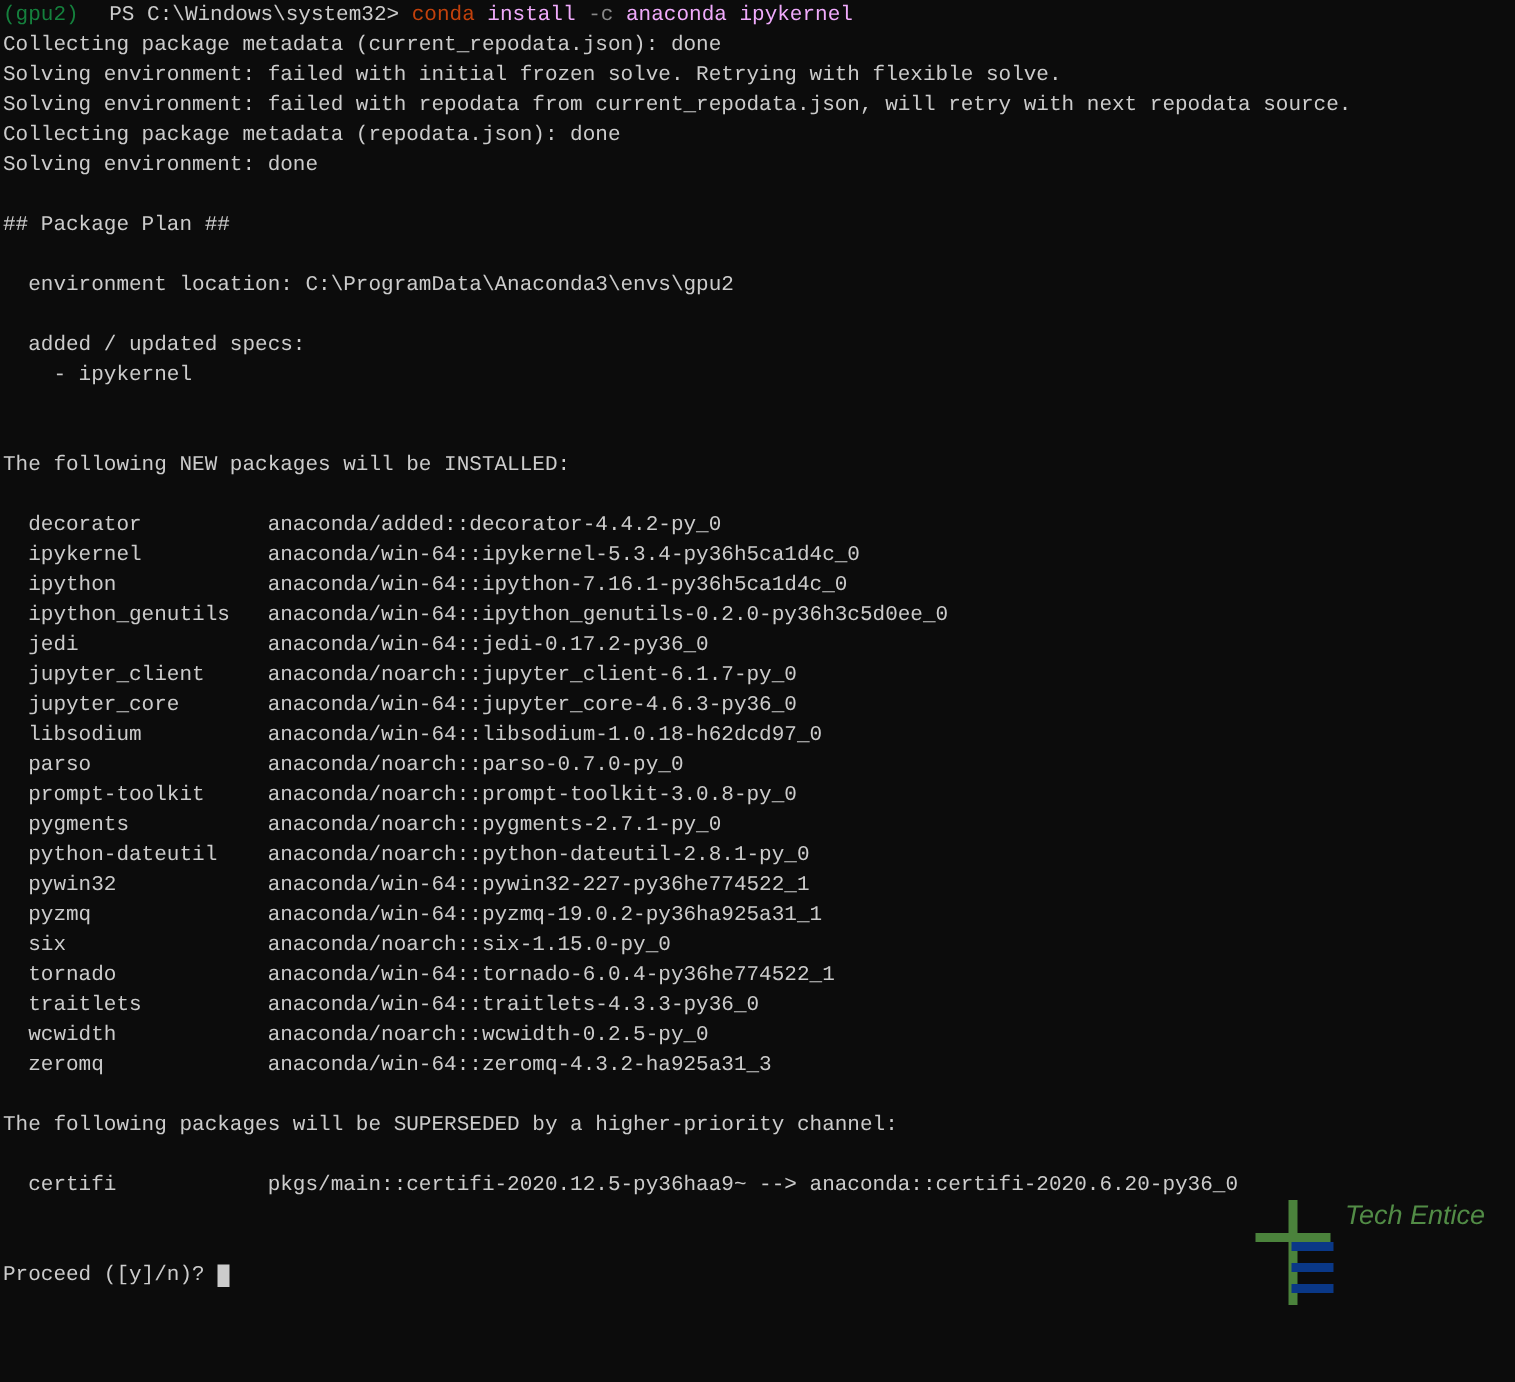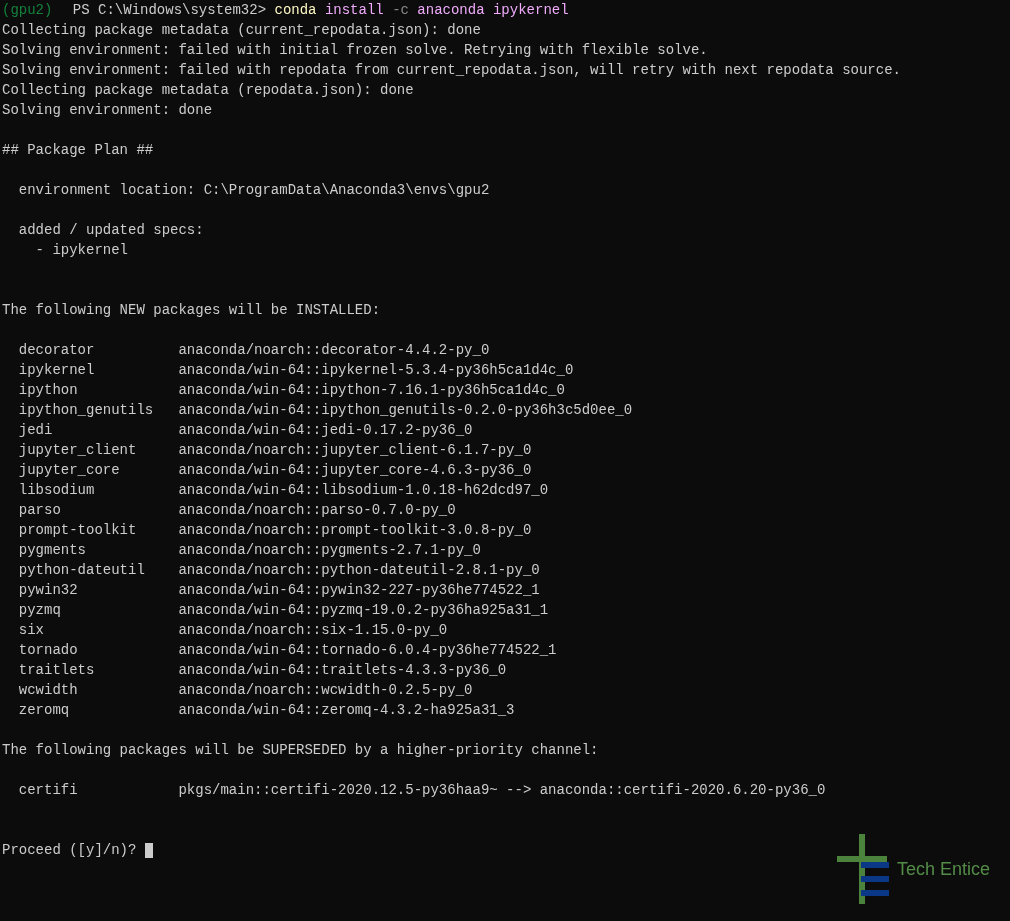--- a/index.html
+++ b/index.html
@@ -12,32 +12,32 @@
     width: 1010px;
     height: 921px;
     overflow: hidden;
     position: relative;
     padding-left: 2px;
   }
   .prompt-line { white-space: pre; }
   .env { color: #15803d; }
   .ps { color: #cccccc; padding-left: 12px; }
   .path { color: #cccccc; margin-top: 42px; }
-  .cmd-yellow { color: #fef9c3; }
+  .cmd-yellow { color: #c2410c; }
   .cmd-rest { color: #f0abfc; }
   .gray-flag { color: #888888; }
   .pkg-row { white-space: pre; }
   .watermark {
     position: absolute;
     right: 20px;
-    bottom: 17px;
+    bottom: 51px;
     display: flex;
-    align-items: center;
     gap: 6px;
     opacity: 0.95;
+    font-style: italic;
   }
   .watermark-text {
     color: #56934a;
     font-family: Arial, sans-serif;
     font-size: 18px;
     font-weight: 500;
   }
   .watermark-icon {
     width: 60px;
     height: 70px;
@@ -73,21 +73,21 @@
 <div class="prompt-line">  environment location: C:\ProgramData\Anaconda3\envs\gpu2</div>
 <div class="prompt-line">&nbsp;</div>
 <div class="prompt-line">  added / updated specs:</div>
 <div class="prompt-line">    - ipykernel</div>
 <div class="prompt-line">&nbsp;</div>
 <div class="prompt-line">&nbsp;</div>
 <div class="prompt-line">The following NEW packages will be INSTALLED:</div>
 <div class="prompt-line">&nbsp;</div>
 
 <div id="pkg-list">
-    <div class="pkg-row">  decorator          anaconda/noarch::decorator-4.4.2-py_0</div>
+    <div class="pkg-row">  decorator          anaconda/added::decorator-4.4.2-py_0</div>
     <div class="pkg-row">  ipykernel          anaconda/win-64::ipykernel-5.3.4-py36h5ca1d4c_0</div>
     <div class="pkg-row">  ipython            anaconda/win-64::ipython-7.16.1-py36h5ca1d4c_0</div>
     <div class="pkg-row">  ipython_genutils   anaconda/win-64::ipython_genutils-0.2.0-py36h3c5d0ee_0</div>
     <div class="pkg-row">  jedi               anaconda/win-64::jedi-0.17.2-py36_0</div>
     <div class="pkg-row">  jupyter_client     anaconda/noarch::jupyter_client-6.1.7-py_0</div>
     <div class="pkg-row">  jupyter_core       anaconda/win-64::jupyter_core-4.6.3-py36_0</div>
     <div class="pkg-row">  libsodium          anaconda/win-64::libsodium-1.0.18-h62dcd97_0</div>
     <div class="pkg-row">  parso              anaconda/noarch::parso-0.7.0-py_0</div>
     <div class="pkg-row">  prompt-toolkit     anaconda/noarch::prompt-toolkit-3.0.8-py_0</div>
     <div class="pkg-row">  pygments           anaconda/noarch::pygments-2.7.1-py_0</div>

